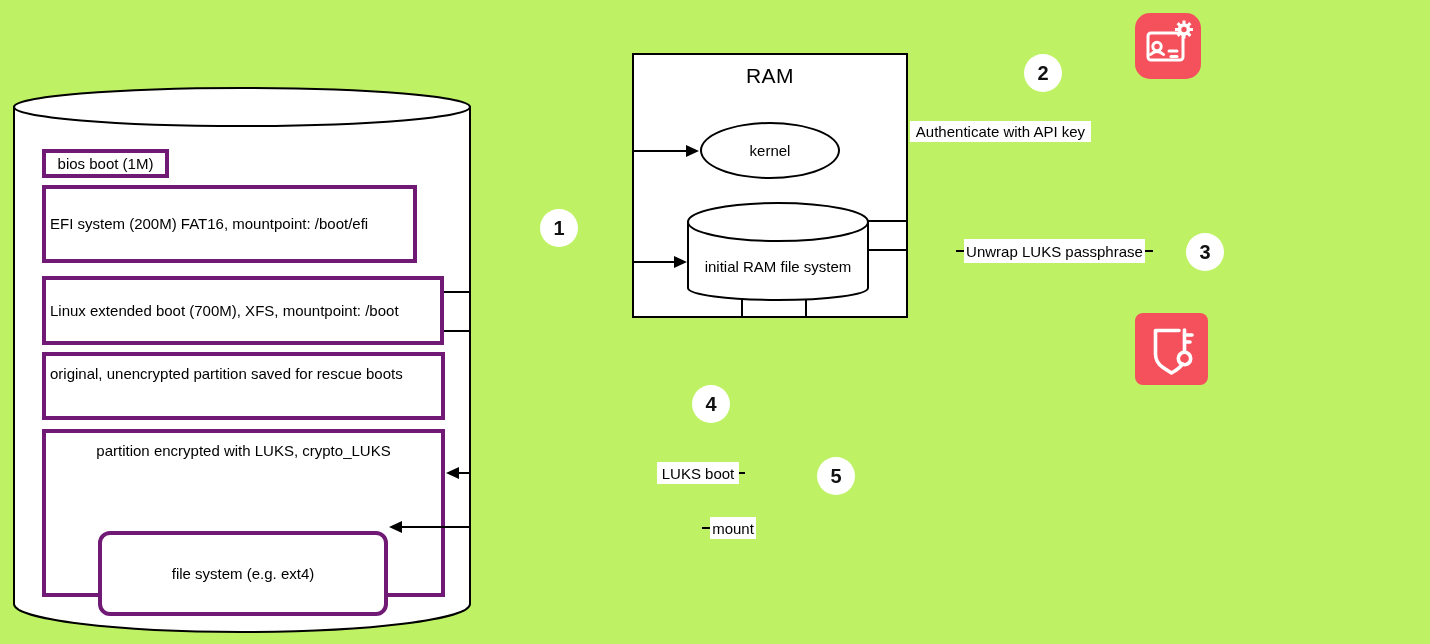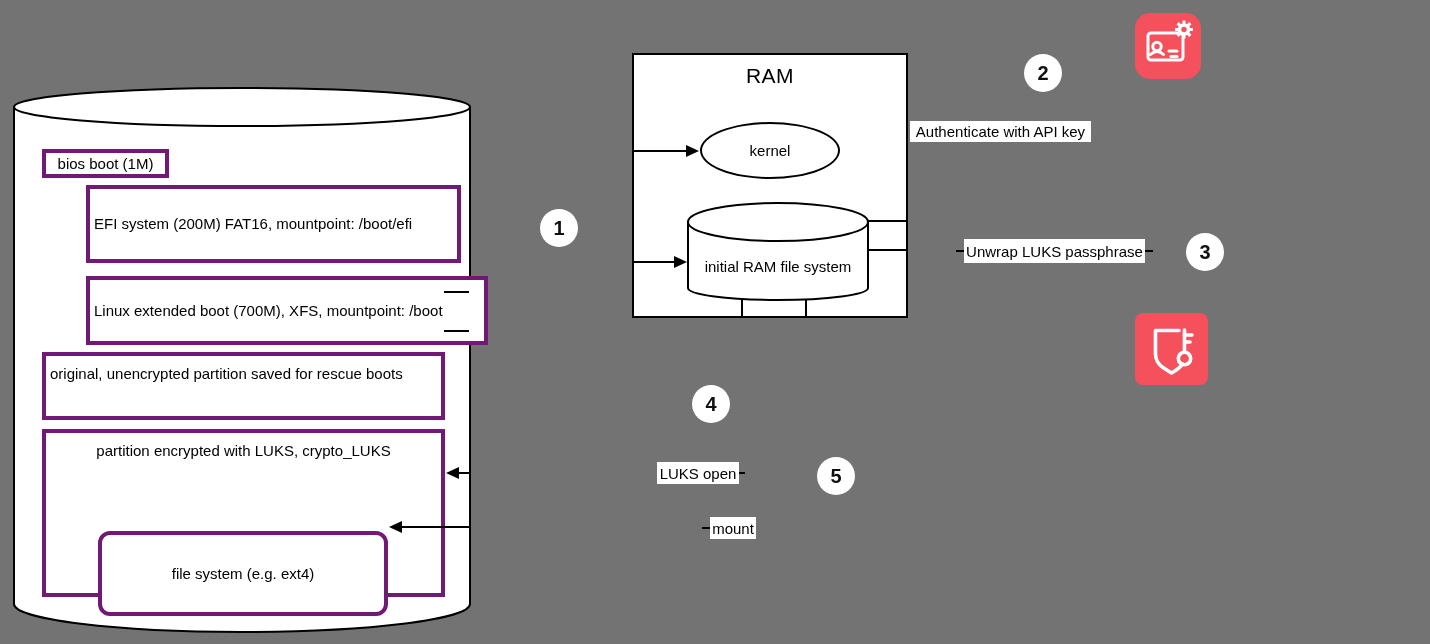--- a/index.html
+++ b/index.html
@@ -1,28 +1,28 @@
 <!DOCTYPE html>
 <html><head>
 <meta charset="utf-8">
 <style>
   html,body{margin:0;padding:0;background:#000;}
   .stage{
-    position:relative;width:1430px;height:644px;background:#737373;
+    position:relative;width:1430px;height:644px;background:#bef264;
     font-family:"Liberation Sans",sans-serif;color:#000;overflow:hidden;
   }
   .layer{position:absolute;left:0;top:0;width:1430px;height:644px;}
   svg.layer{pointer-events:none;}
   .z1{z-index:1}.z2{z-index:2}.z3{z-index:3}
 
   .node{
     position:absolute;background:#fff;border:4px solid #701a75;box-sizing:border-box;
     font-size:15px;line-height:1.2;white-space:nowrap;
   }
-  .v-center{display:flex;align-items:center;margin-left:44px;}
+  .v-center{display:flex;align-items:center;}
   .h-center{display:flex;align-items:center;justify-content:center;text-align:center;}
   .pad-left{padding-left:4px;}
 
   .ram-box{position:absolute;left:632px;top:53px;width:276px;height:265px;
     background:#fff;border:2px solid #000;box-sizing:border-box;}
   .ram-title{position:absolute;left:0;top:9px;width:100%;text-align:center;
     font-size:21px;letter-spacing:.5px;}
   .ellipse{
     position:absolute;left:700px;top:122px;width:140px;height:57px;background:#fff;
     border:2px solid #000;border-radius:50%;box-sizing:border-box;font-size:15px;
@@ -119,21 +119,21 @@
   <div class="initrd-label">initial RAM file system</div>
 
   <div class="step" style="left:540px;top:209px;">1</div>
   <div class="step" style="left:1024px;top:54px;">2</div>
   <div class="step" style="left:1186px;top:233px;">3</div>
   <div class="step" style="left:692px;top:385px;">4</div>
   <div class="step" style="left:817px;top:457px;">5</div>
 
   <div class="anno" style="left:964px;top:239px;width:181px;height:24px;">Unwrap LUKS passphrase</div>
   <div class="anno" style="left:910px;top:121px;width:181px;height:21px;">Authenticate with API key</div>
-  <div class="anno" style="left:657px;top:462px;width:82px;height:22px;">LUKS open</div>
+  <div class="anno" style="left:657px;top:462px;width:82px;height:22px;">LUKS boot</div>
   <div class="anno" style="left:710px;top:517px;width:46px;height:22px;">mount</div>
 
   <div class="app-icon" style="left:1135px;top:13px;width:66px;height:66px;border-radius:15px;">
     <svg width="66" height="66" viewBox="0 0 66 66">
       <g fill="none" stroke="#ffffff" stroke-width="3" stroke-linecap="round" stroke-linejoin="round">
         <rect x="13" y="20" width="35" height="27" rx="3"></rect>
         <circle cx="22" cy="33.5" r="4.2"></circle>
         <path d="M15.5,41.5 Q22,35.5 28.5,41.5"></path>
         <path d="M34,38 h8"></path>
         <path d="M36,43.5 h6"></path>

